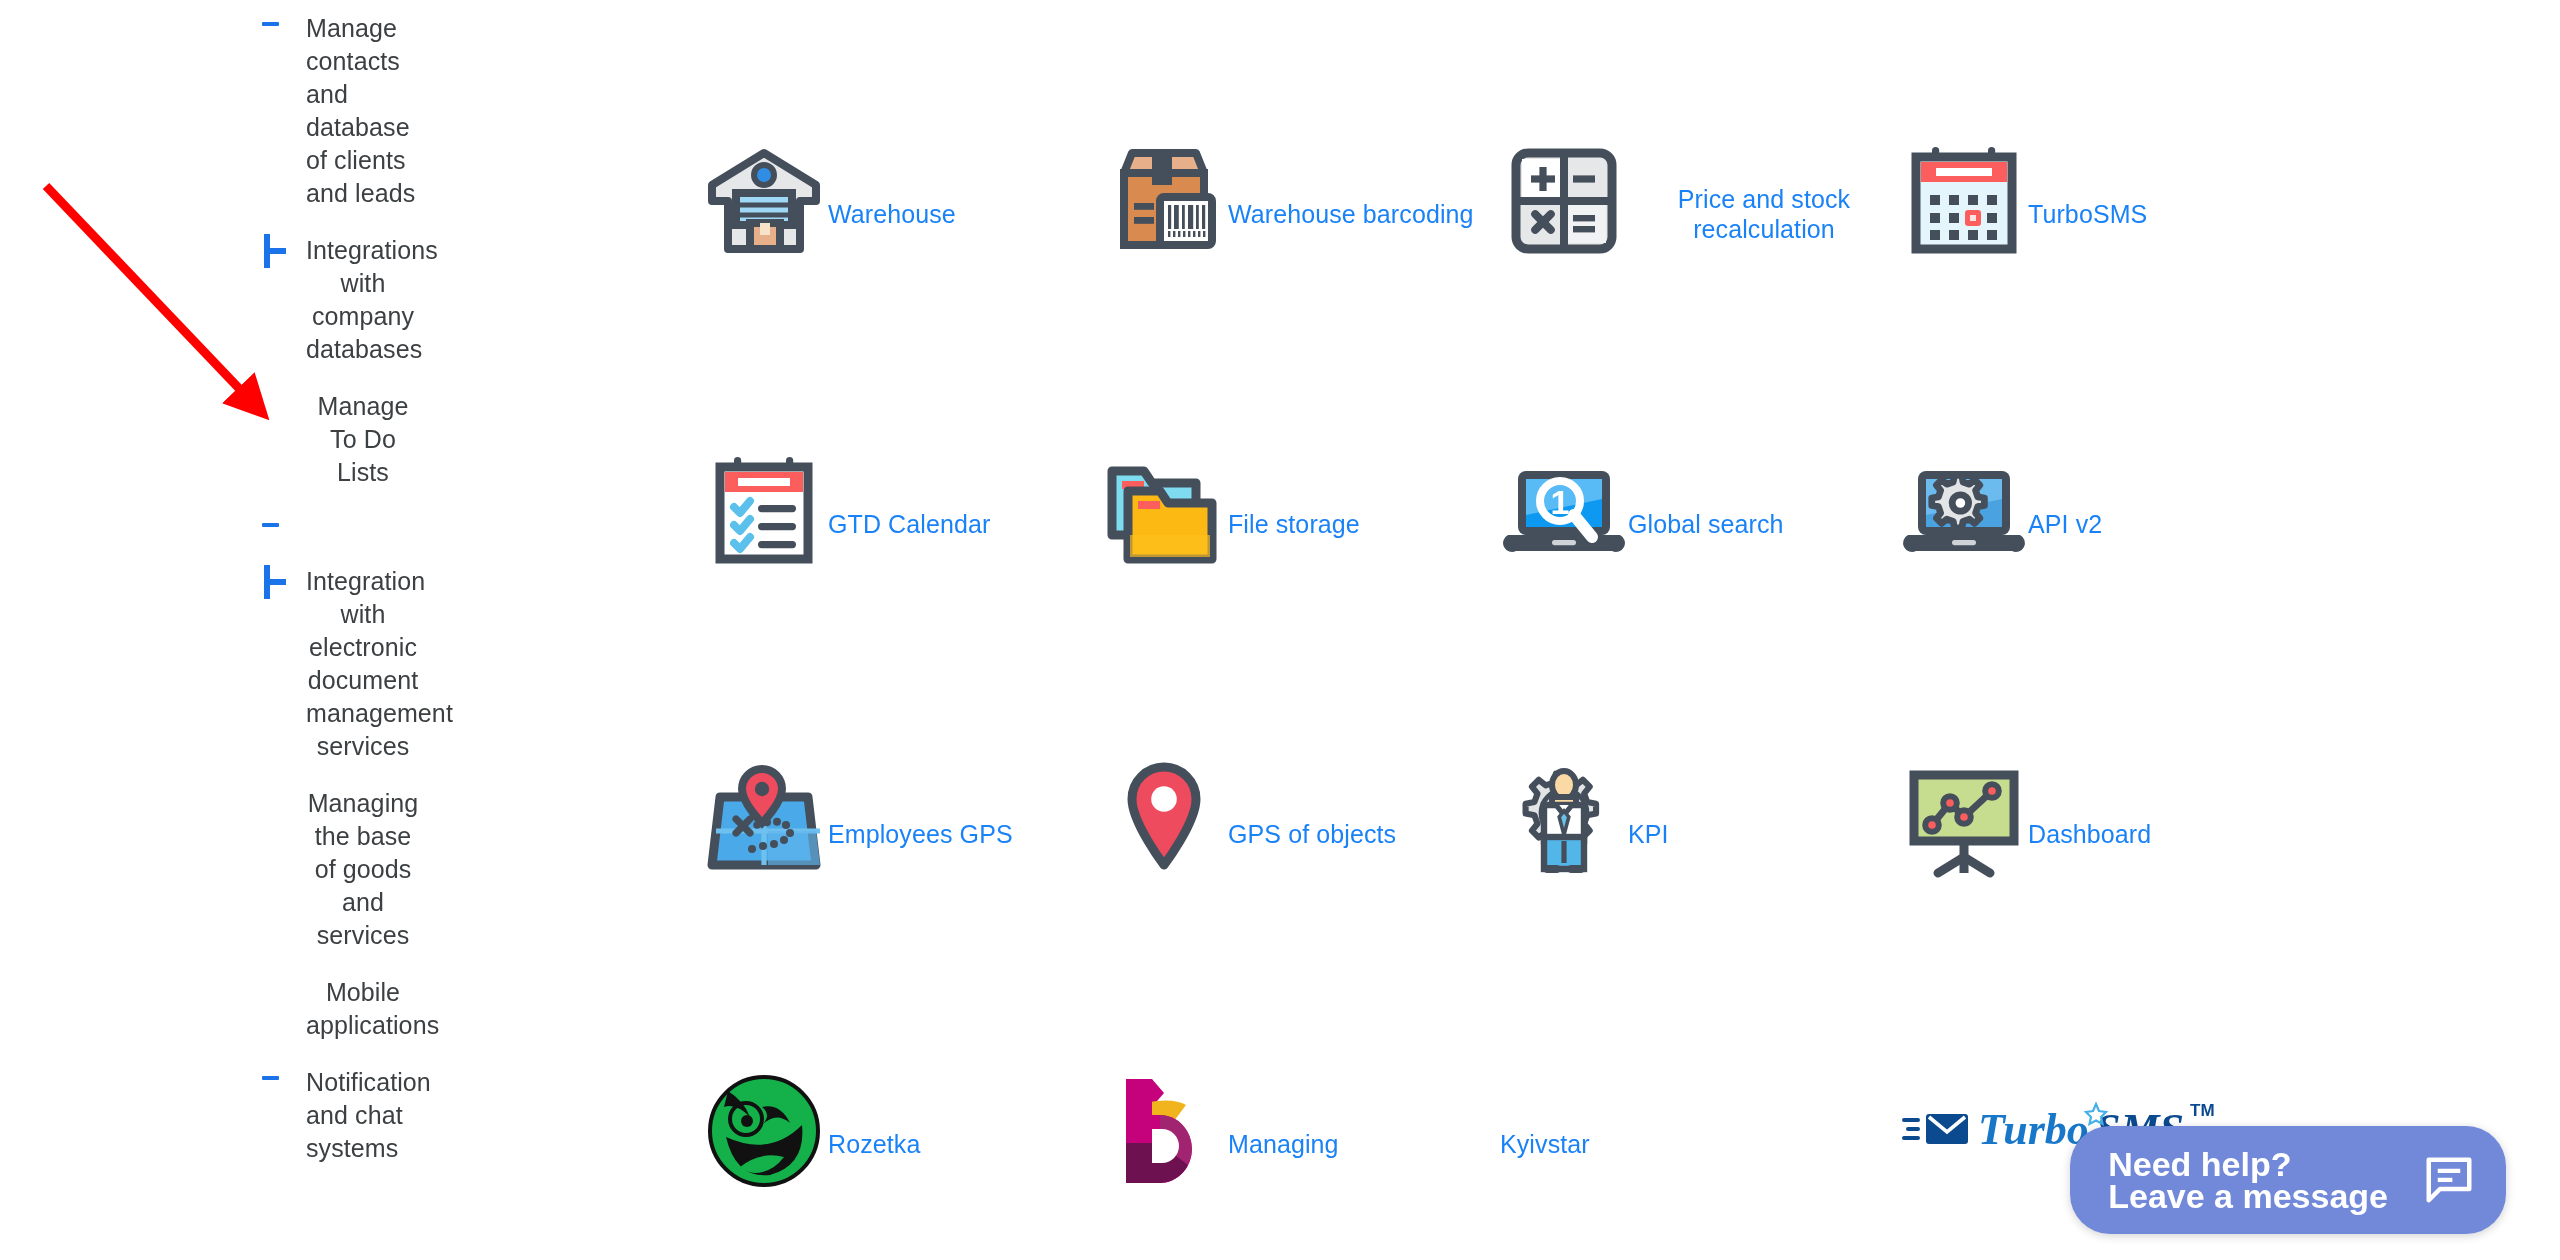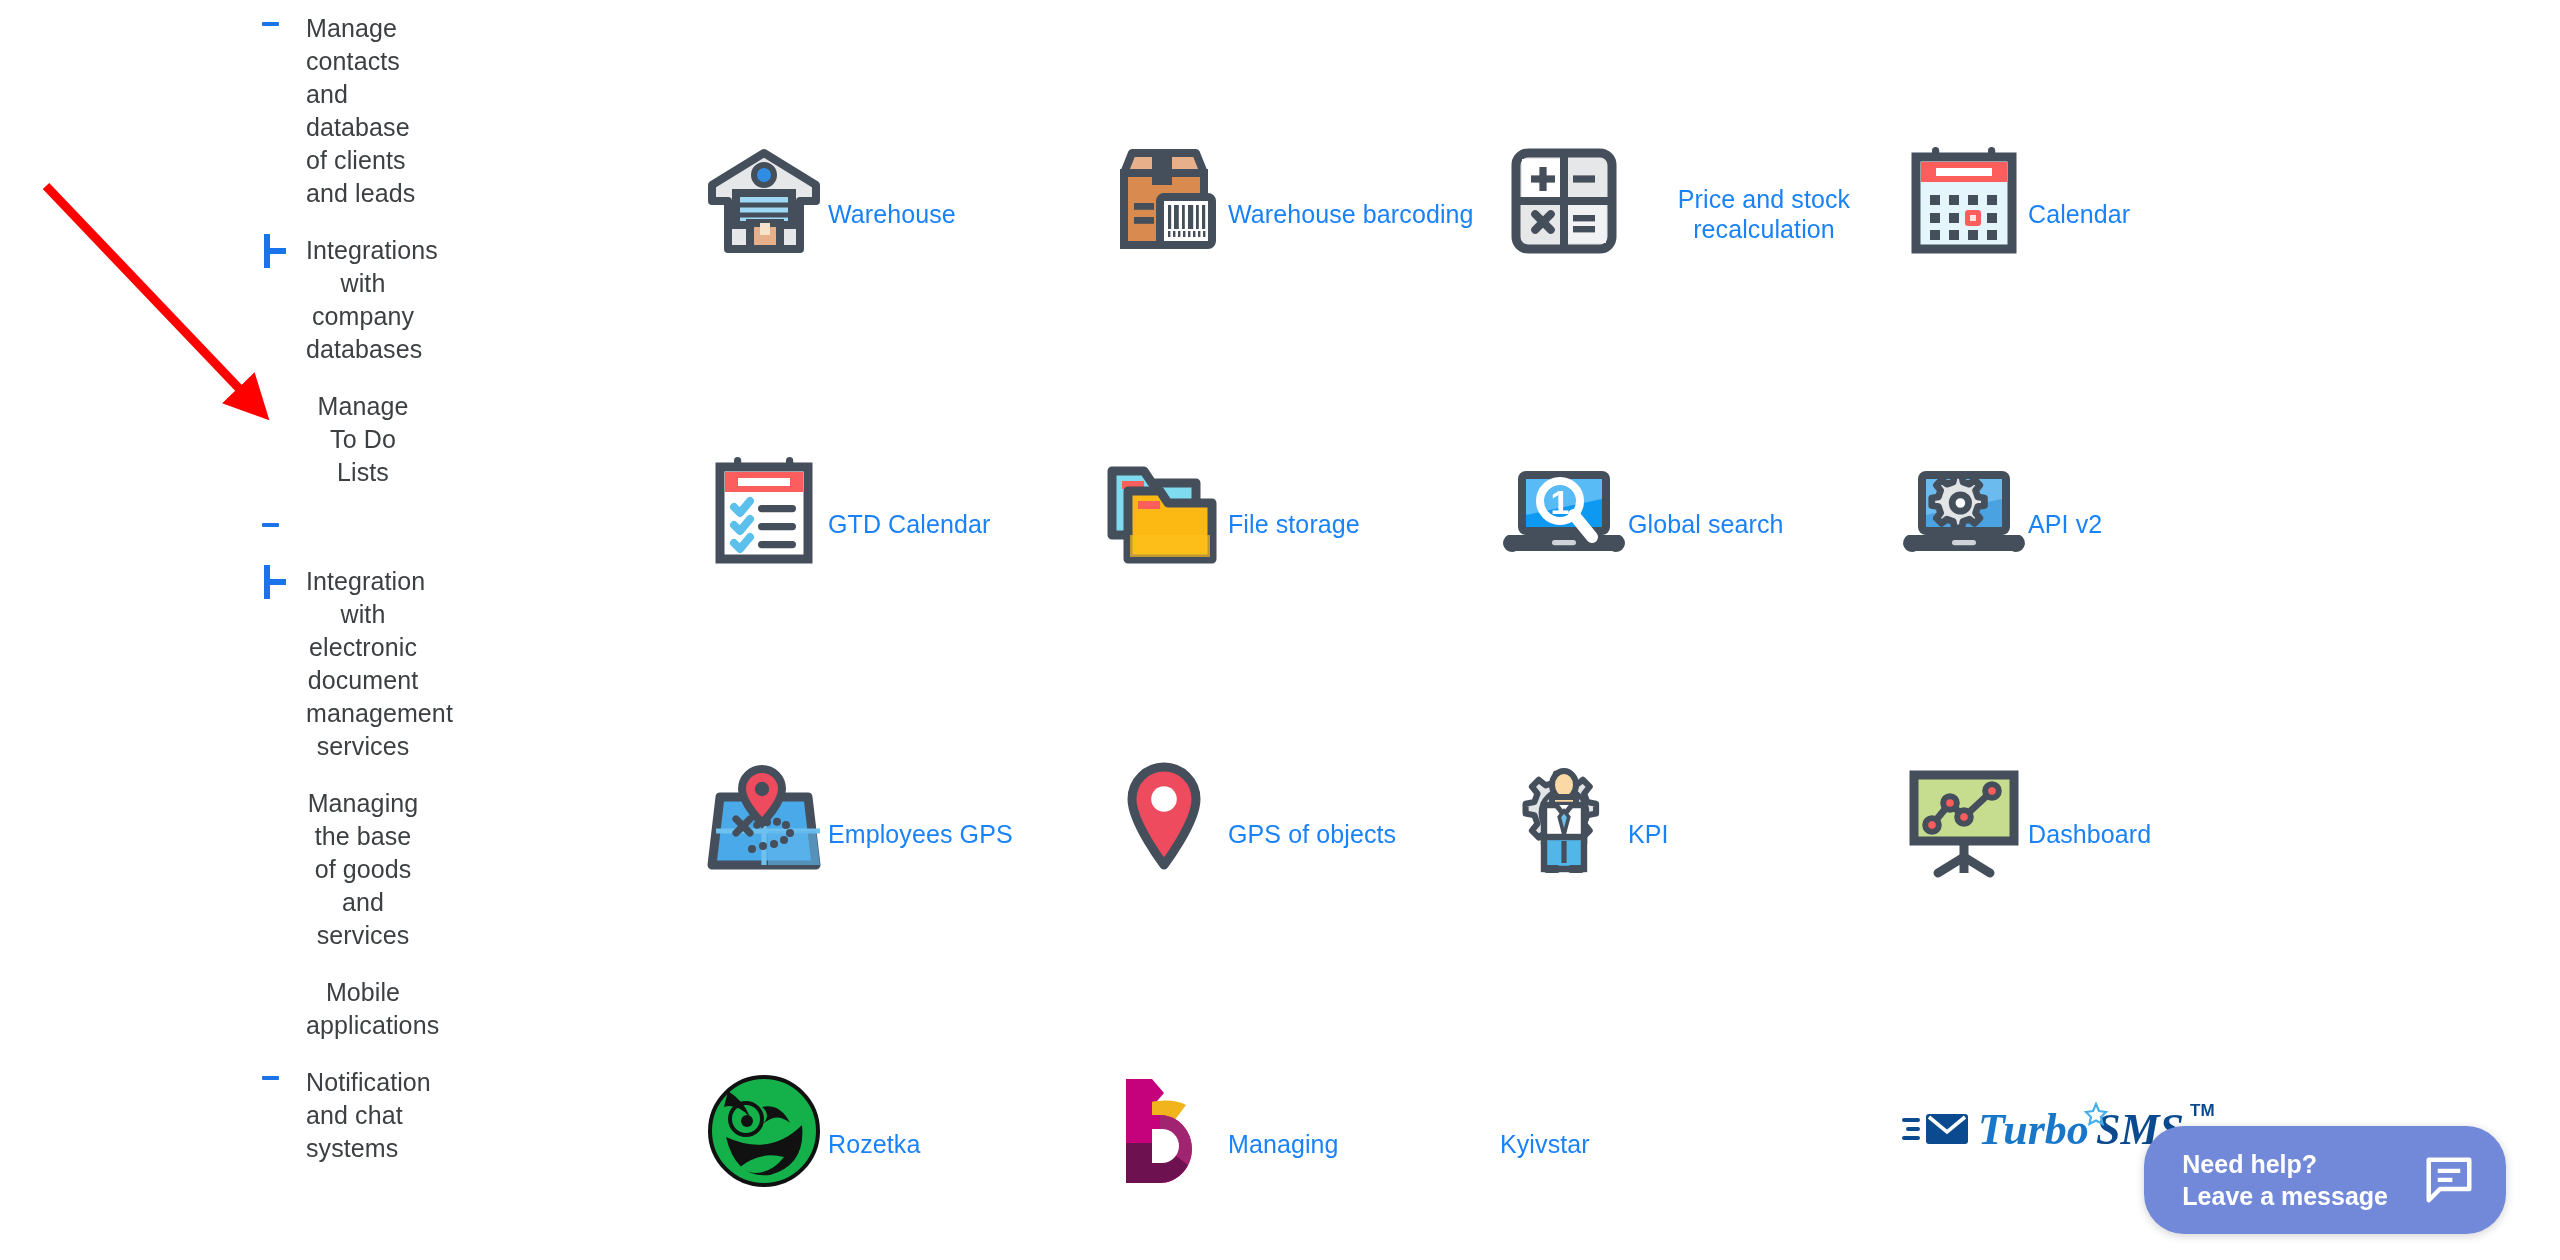--- a/index.html
+++ b/index.html
@@ -141,21 +141,21 @@
     border-radius: 40px;
     padding: 22px 30px 22px 38px;
     display: flex;
     align-items: center;
     gap: 34px;
     box-shadow: 0 2px 10px rgba(0,0,0,0.18);
     z-index: 40;
   }
   .chat-text {
     color: #ffffff;
-    font-size: 25px;
+    font-size: 34px;
     line-height: 32px;
     font-weight: bold;
     white-space: nowrap;
   }
   .chat-icon { display: flex; align-items: center; }
 </style>
 </head>
 <body>
 
 <div class="page">
@@ -292,21 +292,21 @@
       <rect x="43.5" y="38" width="5" height="5"></rect>
       <rect x="15" y="46.5" width="5" height="5"></rect>
                 <rect x="24.5" y="46.5" width="5" height="5"></rect>
       <rect x="34" y="46.5" width="5" height="5"></rect>
                 <rect x="43.5" y="46.5" width="5" height="5"></rect>
     </g>
     <rect x="32.5" y="36.5" width="8" height="8" rx="1.6" fill="#fc5d5d"></rect>
     <rect x="35" y="39" width="3" height="3" fill="#ffe2e2"></rect>
             </svg>
           </div>
-          <div class="app-label">Calendar</div>
+          <div class="app-label">TurboSMS</div>
         </a>
       </div>
       <div class="app-row">
         <a class="app-cell">
           <div class="app-icon">
             <svg width="128" height="128" viewBox="0 0 64 64">
     <rect x="17" y="5" width="3.6" height="8" rx="1.8" fill="#454f5b"></rect>
     <rect x="43" y="5" width="3.6" height="8" rx="1.8" fill="#454f5b"></rect>
     <rect x="10" y="10" width="44" height="46" fill="#ffffff" stroke="#454f5b" stroke-width="4.5"></rect>
     <rect x="12.5" y="12.5" width="39" height="10" fill="#fc5d5d"></rect>

